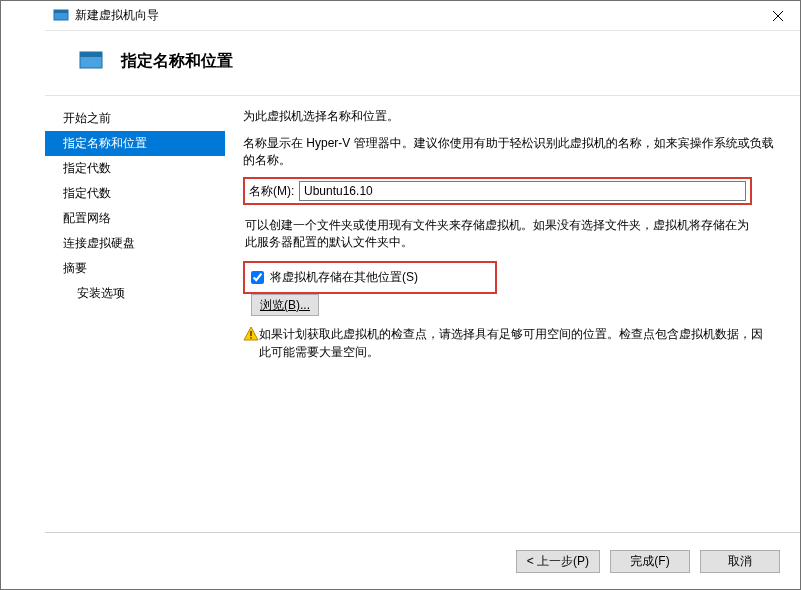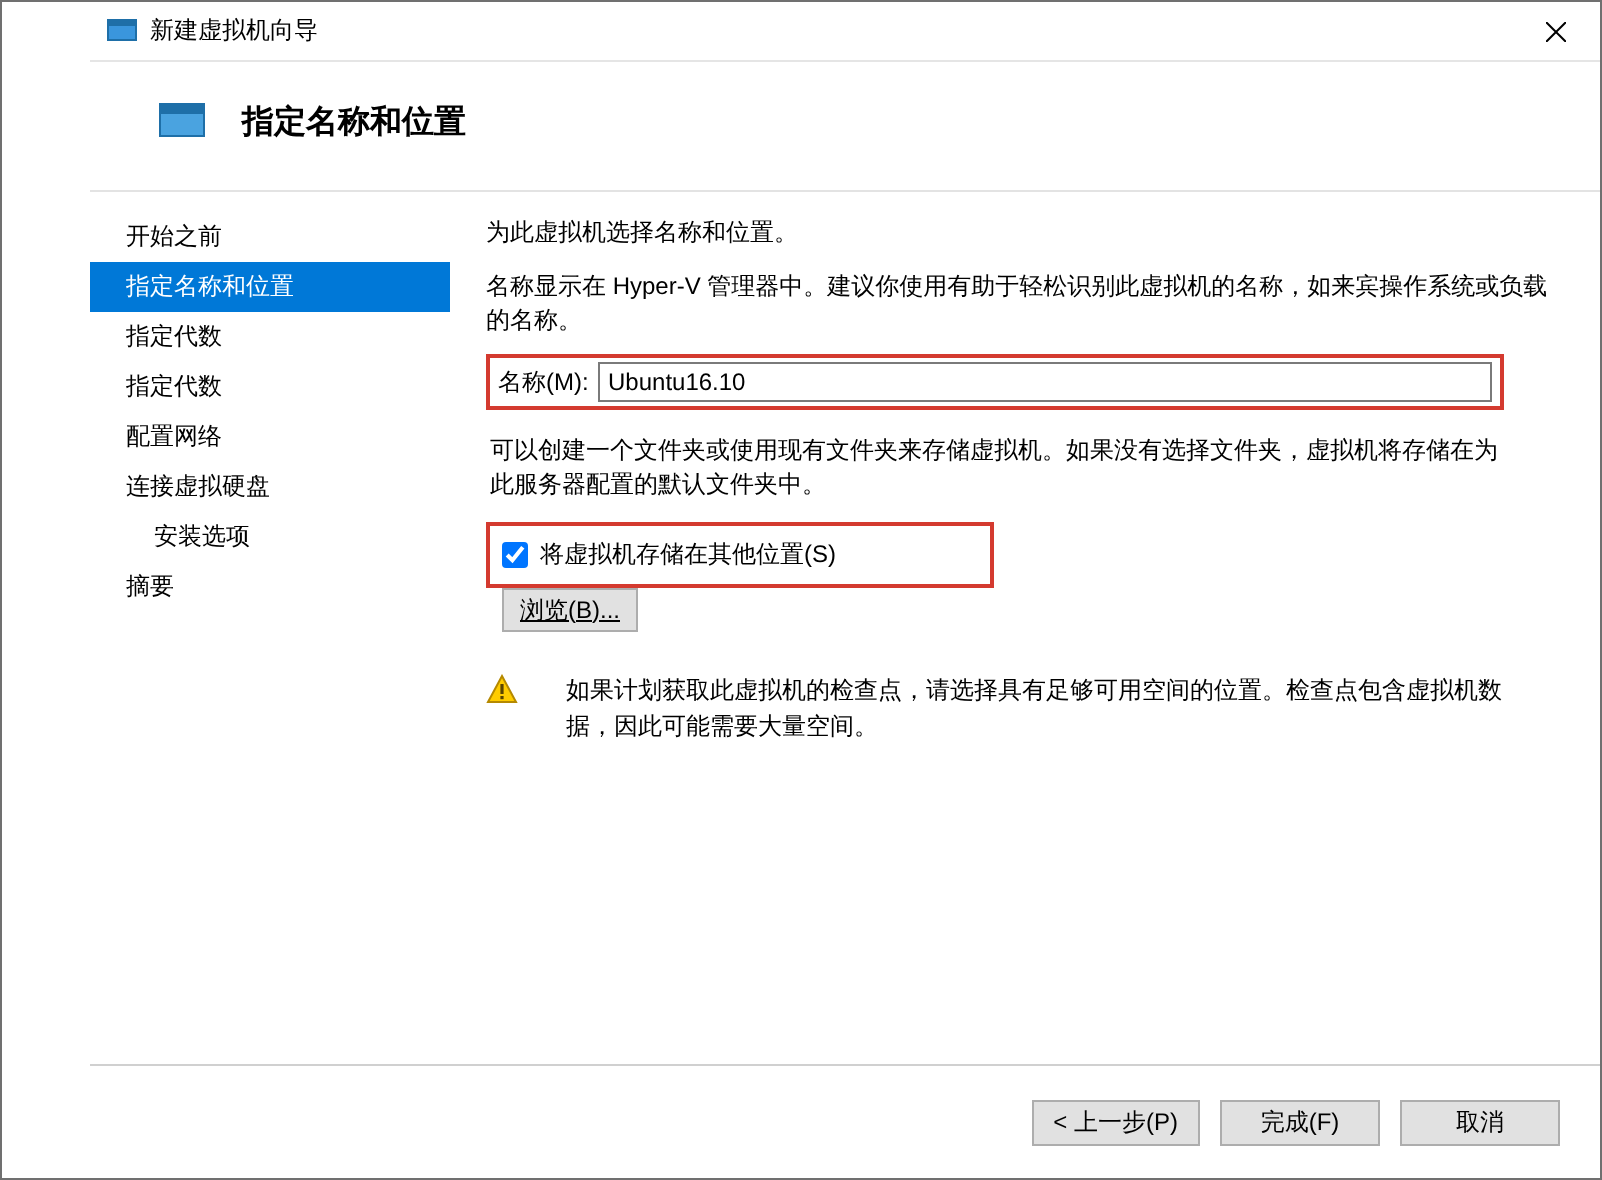--- a/index.html
+++ b/index.html
@@ -30,21 +30,21 @@
   .name-wrap { width: 509px; }
   .below-highlight-name { margin-left: 2px; margin-right: 26px; }
 
   .checkbox-block { border: 2px solid #d43a2f; width: 254px; padding: 6px 8px 6px 6px; display: inline-flex; align-items: center; }
   .checkbox-block input[type=checkbox] { margin-right: 6px; }
   .loc-row { display: flex; align-items: center; border: 2px solid #d43a2f; width: 540px; height: 28px; }
   .loc-row .lbl { width: 54px; padding-left: 4px; }
   .loc-row input { flex: 1; height: 20px; border: 1px solid #7a7a7a; padding: 1px 4px; font: inherit; background: #fff; }
   .browse-btn { margin-left: 8px; height: 22px; min-width: 66px; background: #e1e1e1; border: 1px solid #adadad; padding: 0 8px; font: inherit; text-decoration: underline; }
 
-  .warn-row { display: flex; align-items: flex-start; gap: 24px; margin-top: 12px; padding-right: 10px; }
+  .warn-row { display: flex; align-items: flex-start; gap: 0; margin-top: 1px; padding-right: 10px; }
   .warn-icon { width: 16px; height: 16px; flex-shrink: 0; margin-top: 1px; }
   .warn-text { line-height: 1.5; }
 
   .divider2 { height: 1px; background: #d0d0d0; margin: 0; }
   .footer { height: 56px; display: flex; justify-content: flex-end; align-items: center; padding: 0 20px; gap: 10px; background:#fff; }
   .footer button { min-width: 80px; height: 23px; background: #e1e1e1; border: 1px solid #adadad; font: inherit; padding: 0 10px; }
   .footer button.default { border: 1px solid #0078d7; outline: 1px solid #0078d7; }
 
   
   .loc-input { position: relative; }
@@ -84,22 +84,22 @@
   <div class="divider"></div>
 
   <div class="body">
     <div class="sidebar">
       <div class="step">开始之前</div>
       <div class="step active">指定名称和位置</div>
       <div class="step">指定代数</div>
       <div class="step">指定代数</div>
       <div class="step">配置网络</div>
       <div class="step">连接虚拟硬盘</div>
+      <div class="step">摘要</div>
       <div class="step substep">安装选项</div>
-      <div class="step">摘要</div>
     </div>
 
     <div class="content">
       <div class="desc">为此虚拟机选择名称和位置。</div>
       <div class="desc">名称显示在 Hyper-V 管理器中。建议你使用有助于轻松识别此虚拟机的名称，如来宾操作系统或负载的名称。</div>
 
       <div style="display:flex;flex-direction:column;">
         <div class="field-group name-wrap" style="margin-top:-2px;">
           <span class="lbl">名称(M):</span>
           <input type="text" style="margin-right: 4px;" value="Ubuntu16.10">

